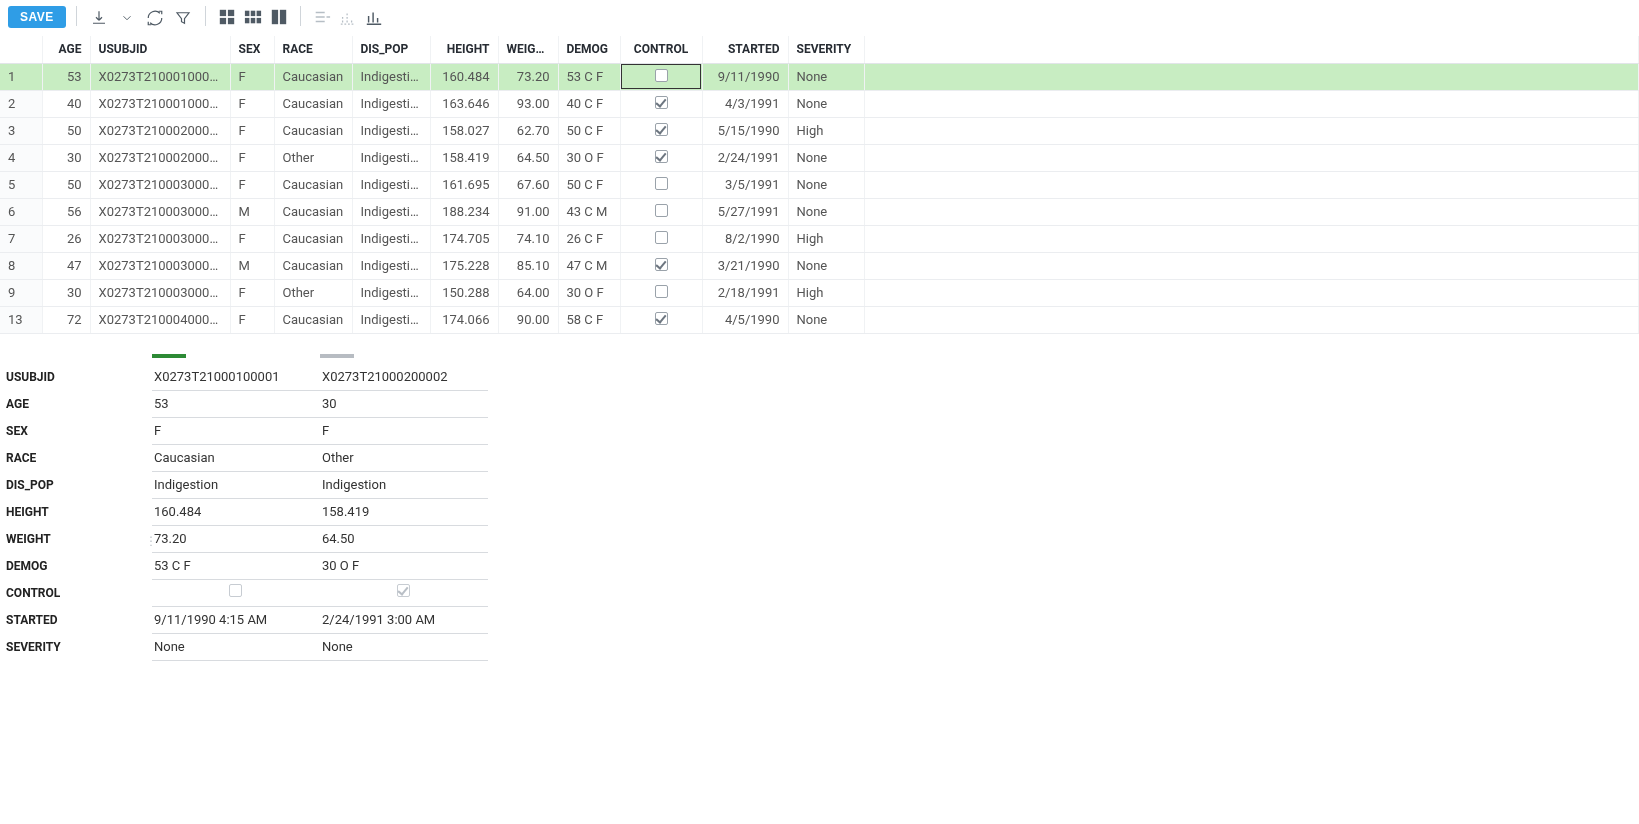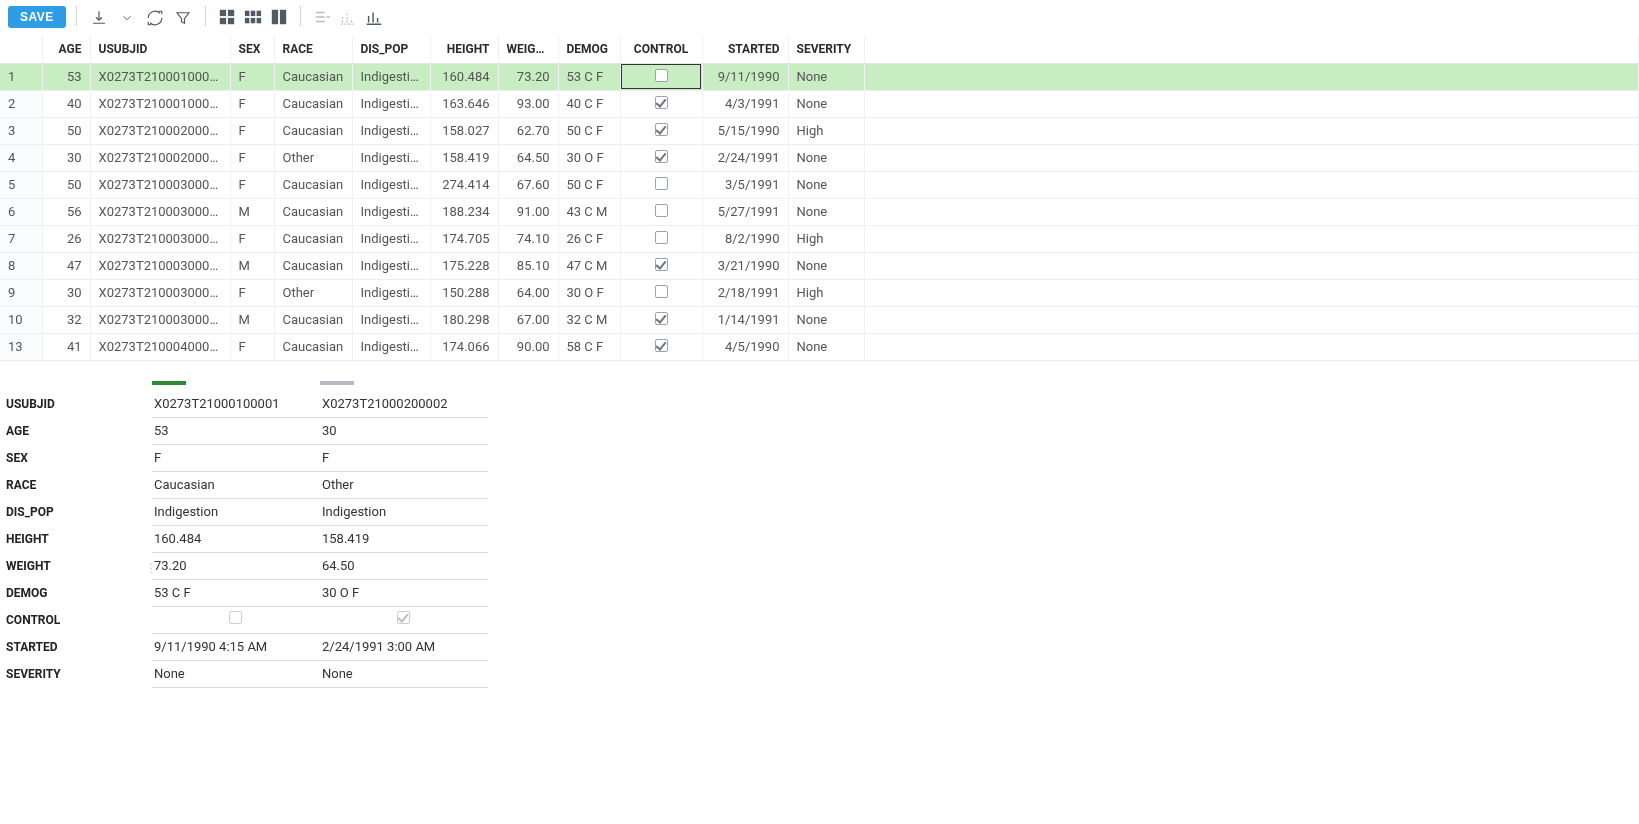--- a/index.html
+++ b/index.html
@@ -219,21 +219,21 @@
           <td>None</td>
           <td></td>
         </tr>
         <tr>
           <td class="rownum">5</td>
           <td class="num">50</td>
           <td>X0273T21000300001</td>
           <td>F</td>
           <td>Caucasian</td>
           <td>Indigestion</td>
-          <td class="num">274.414</td>
+          <td class="num">161.695</td>
           <td class="num">67.60</td>
           <td>50 C F</td>
           <td class="ctr"><span class="chk"></span></td>
           <td class="num">3/5/1991</td>
           <td>None</td>
           <td></td>
         </tr>
         <tr>
           <td class="rownum">6</td>
           <td class="num">56</td>
@@ -288,37 +288,22 @@
           <td>Indigestion</td>
           <td class="num">150.288</td>
           <td class="num">64.00</td>
           <td>30 O F</td>
           <td class="ctr"><span class="chk"></span></td>
           <td class="num">2/18/1991</td>
           <td>High</td>
           <td></td>
         </tr>
         <tr>
-          <td class="rownum">10</td>
-          <td class="num">32</td>
-          <td>X0273T21000300006</td>
-          <td>M</td>
-          <td>Caucasian</td>
-          <td>Indigestion</td>
-          <td class="num">180.298</td>
-          <td class="num">67.00</td>
-          <td>32 C M</td>
-          <td class="ctr"><span class="chk on"></span></td>
-          <td class="num">1/14/1991</td>
-          <td>None</td>
-          <td></td>
-        </tr>
-        <tr>
           <td class="rownum">13</td>
-          <td class="num">41</td>
+          <td class="num">72</td>
           <td>X0273T21000400001</td>
           <td>F</td>
           <td>Caucasian</td>
           <td>Indigestion</td>
           <td class="num">174.066</td>
           <td class="num">90.00</td>
           <td>58 C F</td>
           <td class="ctr"><span class="chk on"></span></td>
           <td class="num">4/5/1990</td>
           <td>None</td>

